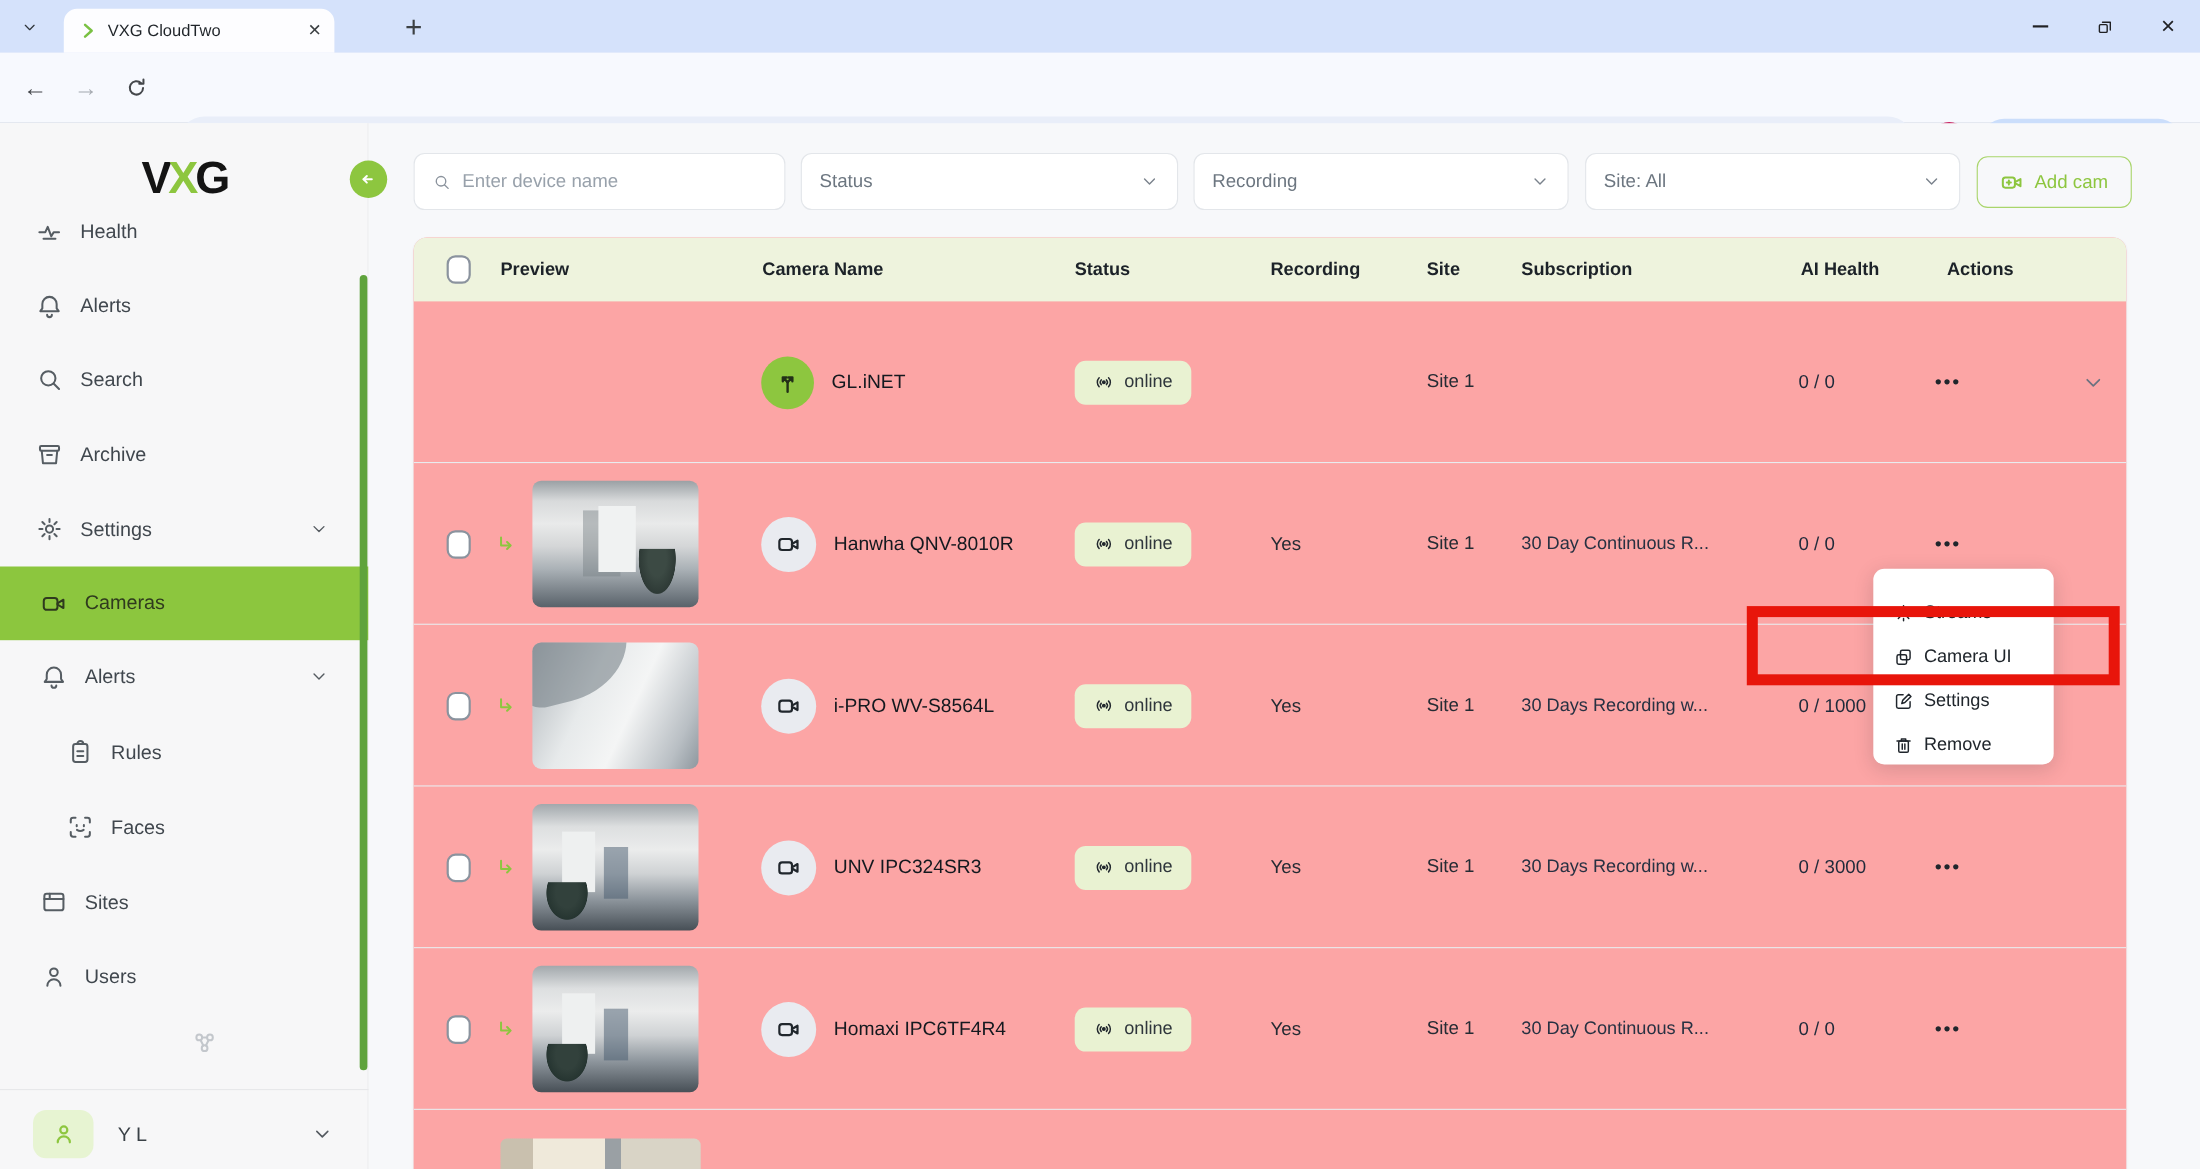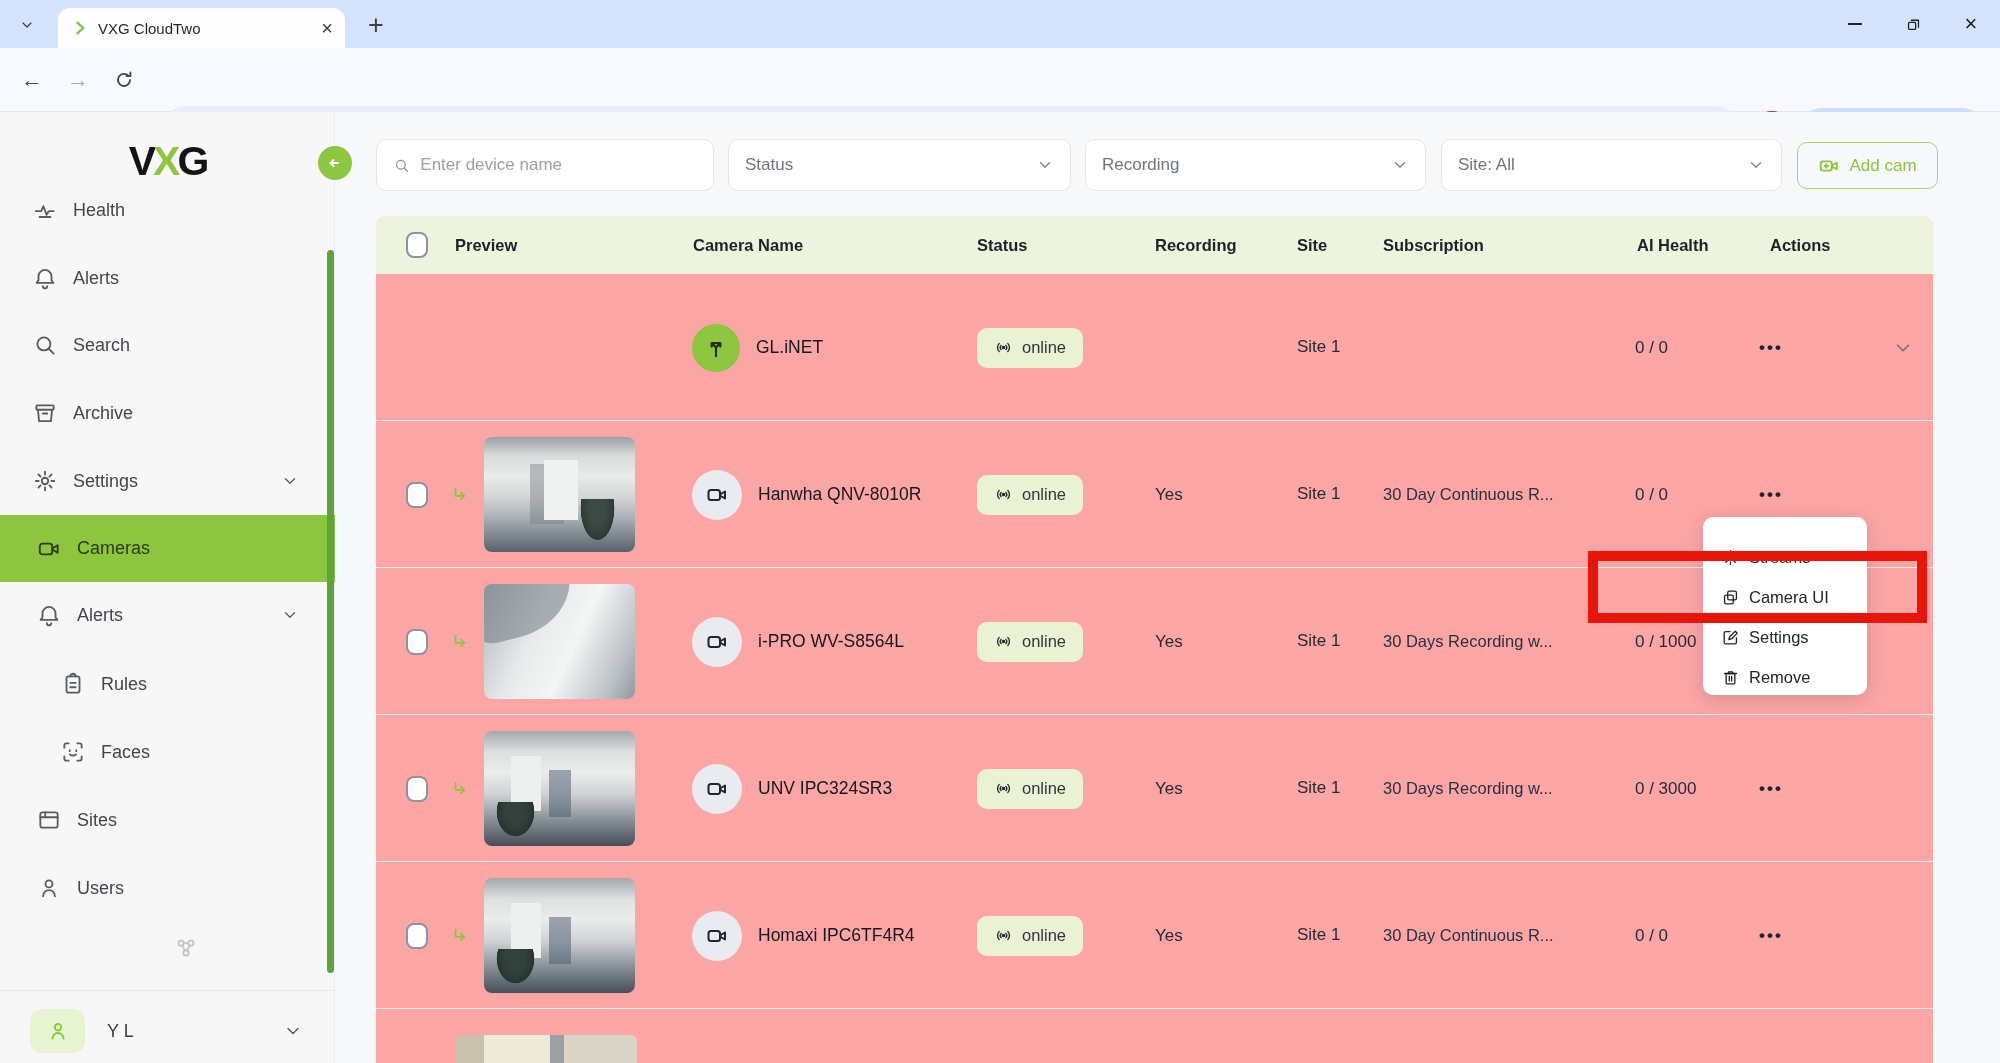--- a/index.html
+++ b/index.html
@@ -3,21 +3,21 @@
 <meta charset="utf-8">
 <style>
   * { margin:0; padding:0; box-sizing:border-box; }
   html,body { width:2000px; height:1063px; overflow:hidden; }
   body { font-family:"Liberation Sans", sans-serif; position:relative; background:#f7f8fa; }
   svg.ic { fill:none; stroke:currentColor; stroke-width:1.7; stroke-linecap:round; stroke-linejoin:round; }
 
   
   .titlebar { position:absolute; left:0; top:0; width:2000px; height:48px; background:#d5e2fb; }
   .tabsearch { position:absolute; left:14px; top:12px; width:26px; height:26px; color:#30353b; display:flex; align-items:center; justify-content:center; }
-  .tab { position:absolute; left:58px; top:8px; width:287px; height:40px; background:#fdfdff; border-radius:12px 12px 0 0; display:flex; align-items:center; padding:0 12px 0 14px; }
+  .tab { position:absolute; left:58px; top:8px; width:246px; height:40px; background:#fdfdff; border-radius:12px 12px 0 0; display:flex; align-items:center; padding:0 12px 0 14px; }
   .tab-title { font-size:15px; color:#1f2429; flex:1; margin-left:10px; white-space:nowrap; overflow:hidden; }
   .tab-close { font-size:20px; color:#3c4043; line-height:1; }
   .newtab { position:absolute; left:362px; top:10px; font-size:27px; color:#3c4043; width:28px; text-align:center; }
   .winbtns { position:absolute; right:0; top:0; height:48px; display:flex; align-items:center; }
   .winbtn { width:58px; height:48px; display:flex; align-items:center; justify-content:center; color:#202124; font-size:19px; }
   .minbar { width:14px; height:2px; background:#202124; display:inline-block; }
 
   .toolbar { position:absolute; left:0; top:48px; width:2000px; height:64px; background:#f7f9fe; border-bottom:1px solid #e2e6ef; }
   .navbtn { position:absolute; top:16px; width:32px; height:32px; display:flex; align-items:center; justify-content:center; font-size:22px; }
   .omnibox { position:absolute; left:162px; top:58px; width:1578px; height:48px; background:#e9eef9; border-radius:24px; display:flex; align-items:center; padding:0 20px; }

